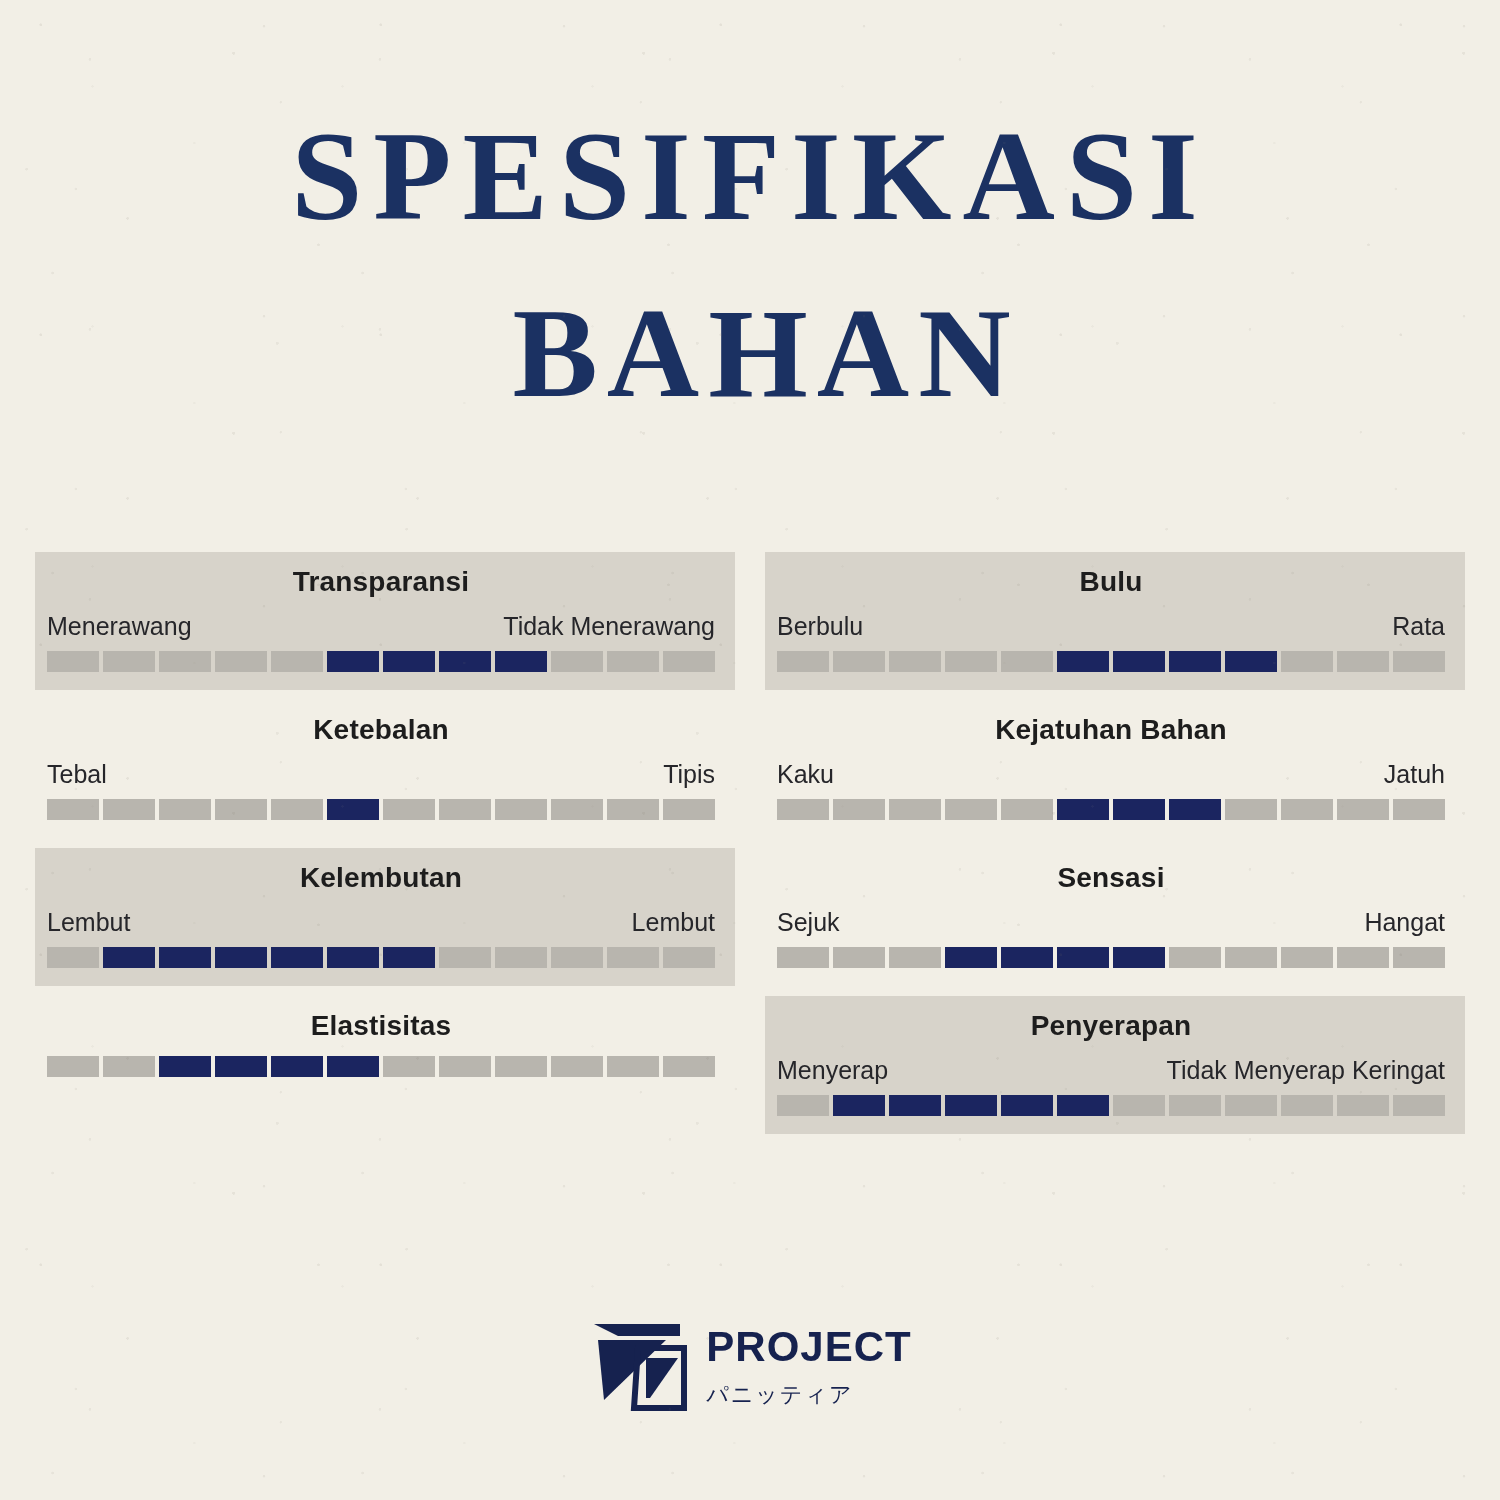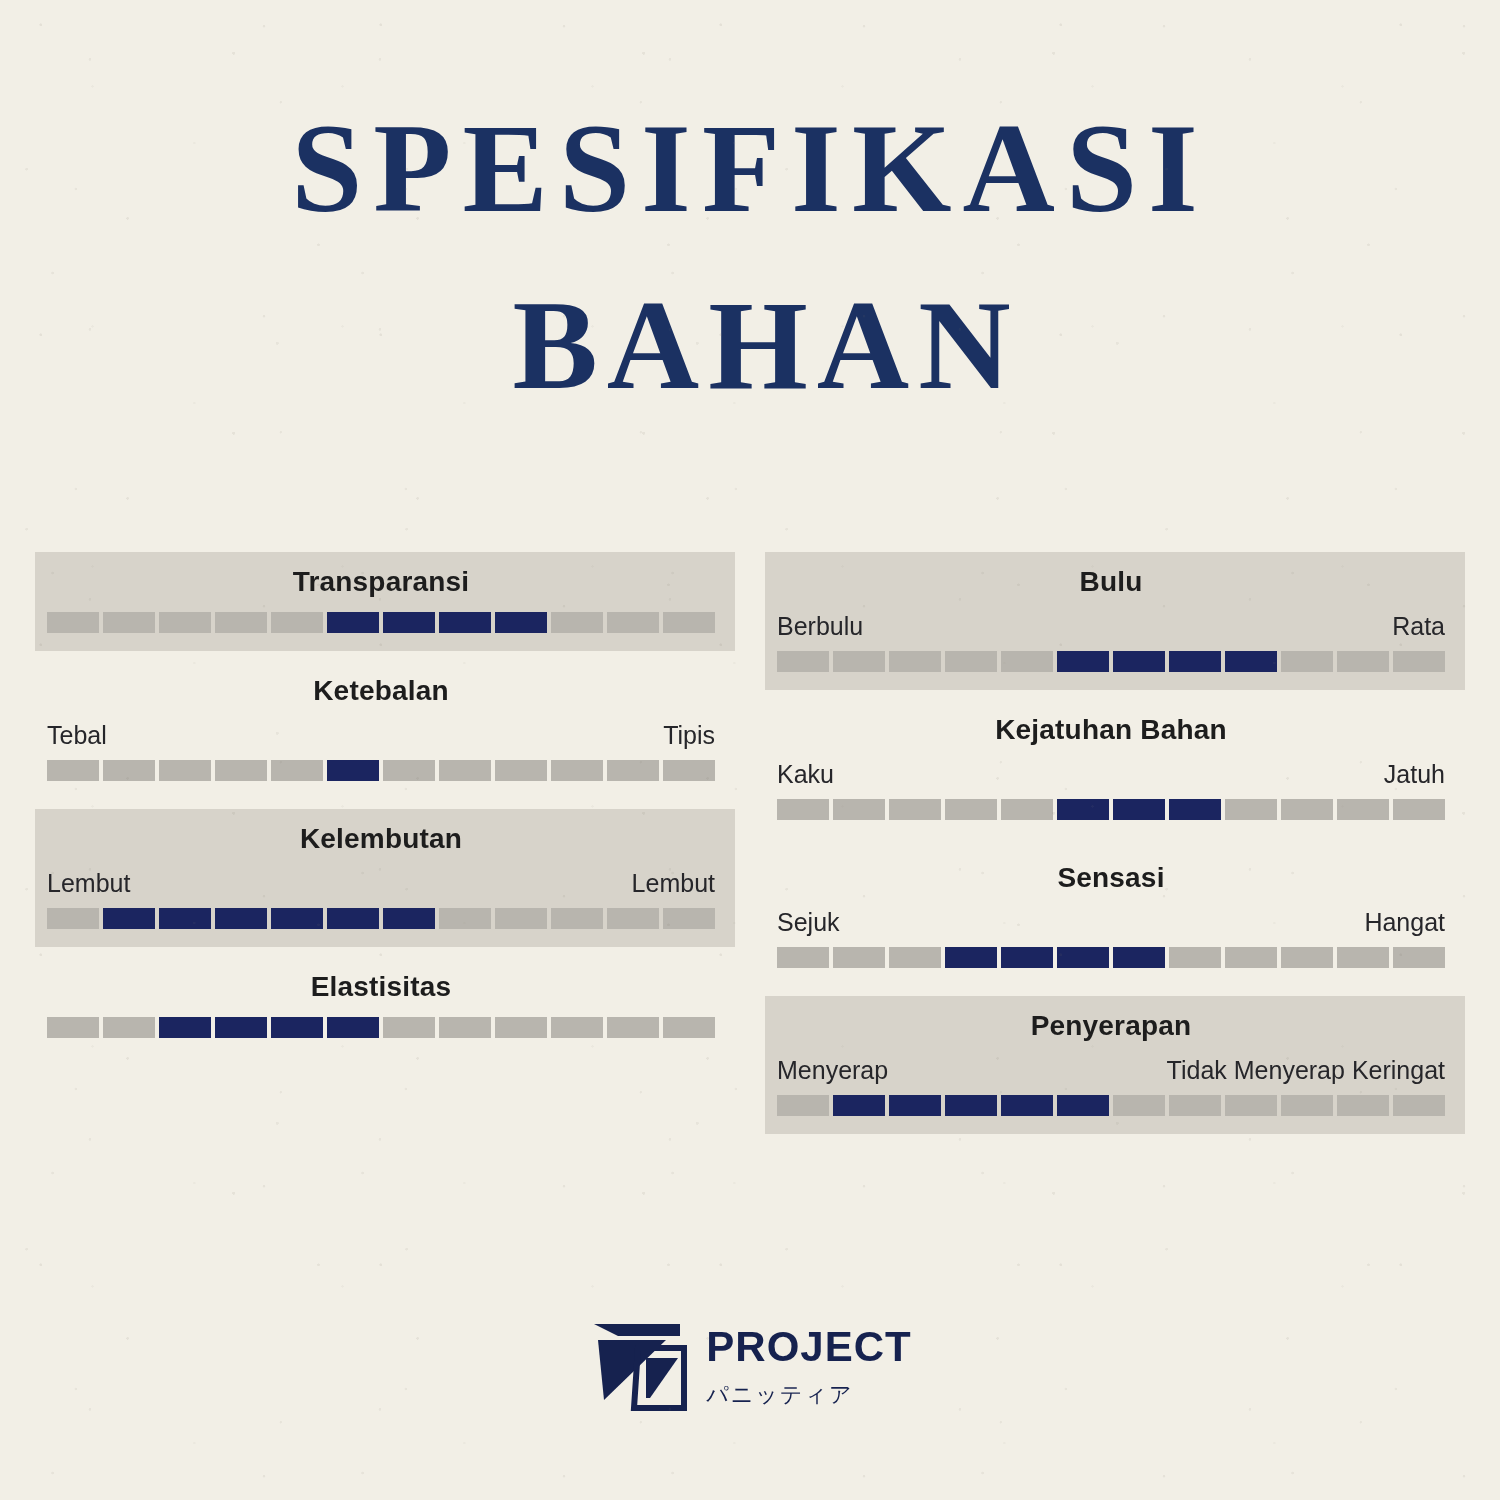--- a/index.html
+++ b/index.html
@@ -35,21 +35,21 @@
       radial-gradient(circle at 72% 55%, rgba(150,145,130,0.09) 0 1.0px, transparent 1.4px);
     background-size: 340px 310px, 290px 270px, 410px 380px, 360px 330px, 300px 290px,
                      380px 360px, 330px 300px, 290px 280px, 420px 390px, 350px 340px,
                      310px 300px, 250px 240px, 270px 260px;
     opacity: 0.85;
     z-index: 5;
   }
 
   .title {
     position: absolute;
-    top: 80px;
+    top: 88px;
     left: 0;
     width: 1500px;
     text-align: center;
     font-family: "Liberation Serif", serif;
     font-weight: bold;
     font-size: 128px;
     line-height: 1.38;
     letter-spacing: 11px;
     color: #1b3162;
     z-index: 3;
@@ -144,20 +144,24 @@
 
 <div class="title">
   <span>SPESIFIKASI</span>
   <span class="line2">BAHAN</span>
 </div>
 
 <div class="grid">
   <div class="col col-left">
       <div class="spec shaded">
         <div class="spec-title">Transparansi</div>
+        <div class="spec-labels">
+          <span>Menerawang</span>
+          <span>Tidak Menerawang</span>
+        </div>
         <div class="scale">
           <div class="seg"></div>
           <div class="seg"></div>
           <div class="seg"></div>
           <div class="seg"></div>
           <div class="seg"></div>
           <div class="seg on"></div>
           <div class="seg on"></div>
           <div class="seg on"></div>
           <div class="seg on"></div>

